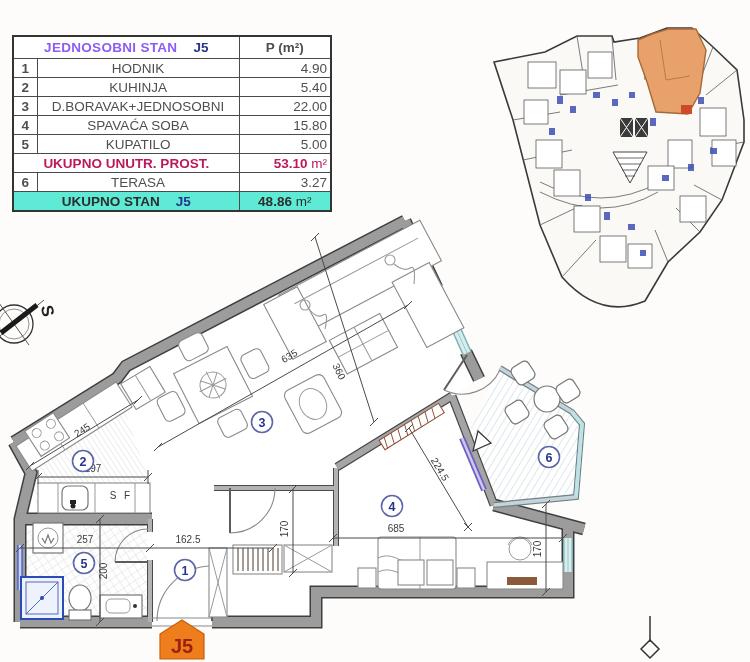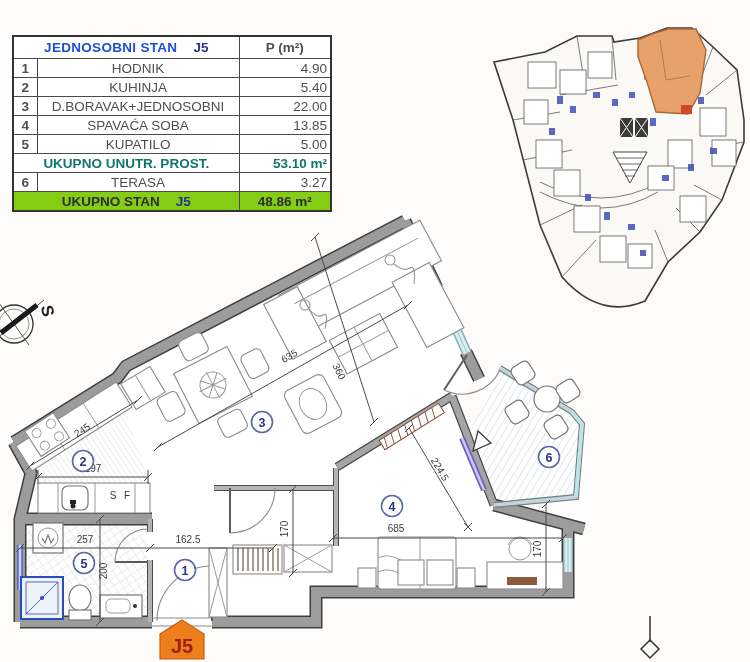--- a/index.html
+++ b/index.html
@@ -7,31 +7,31 @@
          font-family:"Liberation Sans", sans-serif;}
   .plan-svg{position:absolute;left:0;top:0;width:750px;height:662px;}
 
   
   .area-table{position:absolute;left:12px;top:35px;width:318px;border-collapse:collapse;
               background:#fff;table-layout:fixed;}
   .area-table td,.area-table th{border:1.3px solid #4a4a4a;padding:0 3px;height:18px;
               font-size:13.5px;color:#4f4f4f;white-space:nowrap;overflow:hidden;}
   .area-table th{height:21px;}
   .area-table{border:2px solid #343434;}
-  .hdr-title{font-weight:bold;color:#1d4ed8;letter-spacing:.3px;}
+  .hdr-title{font-weight:bold;color:#8b5cf6;letter-spacing:.3px;}
   .hdr-cell{text-align:center;}
   .j5{color:#27348b;font-weight:bold;margin-left:16px;}
   .p-hdr{color:#9a9a9a;text-align:center;font-weight:bold;margin-top:24px;}
   .num-cell{text-align:center;font-weight:bold;color:#333;}
   .name-cell{color:#555;text-align:center;}
   .area-cell{text-align:right;color:#3c3c3c;}
-  .bold-row td{font-weight:bold;color:#0f766e;}
+  .bold-row td{font-weight:bold;color:#be185d;}
   .sub-label{text-align:center;font-weight:bold;color:#2e2e2e;}
-  .total-row td{background:#84cc16;font-weight:bold;color:#2e2e2e;text-align:center;}
-  .unit{font-weight:bold;}
+  .total-row td{background:#5eead4;font-weight:bold;color:#2e2e2e;text-align:center;}
+  .unit{font-weight:normal;}
 
   
   .wd{stroke:#3f3f3f;stroke-width:13;fill:none;stroke-linecap:butt;}
   .wg{stroke:#9c9c9c;stroke-width:10;fill:none;stroke-linecap:butt;}
   .md{stroke:#454545;stroke-width:9;fill:none;}
   .mg{stroke:#a5a5a5;stroke-width:6.5;fill:none;}
   .td{stroke:#4a4a4a;stroke-width:6;fill:none;}
   .tg{stroke:#b3b3b3;stroke-width:4;fill:none;}
   .furn{fill:#ffffff;stroke:#8a8a8a;stroke-width:1.1;}
   .furn2{fill:none;stroke:#9a9a9a;stroke-width:1;}
@@ -472,21 +472,21 @@
       <td class="area-cell">5.40</td>
     </tr>
     <tr>
       <td class="num-cell">3</td>
       <td class="name-cell">D.BORAVAK+JEDNOSOBNI</td>
       <td class="area-cell">22.00</td>
     </tr>
     <tr>
       <td class="num-cell">4</td>
       <td class="name-cell">SPAVAĆA SOBA</td>
-      <td class="area-cell">13.85</td>
+      <td class="area-cell">15.80</td>
     </tr>
     <tr>
       <td class="num-cell">5</td>
       <td class="name-cell">KUPATILO</td>
       <td class="area-cell">5.00</td>
     </tr>
     <tr class="bold-row">
       <td colspan="2" class="sub-label">UKUPNO UNUTR. PROST.</td>
       <td class="area-cell"><span style="font-weight:bold">53.10</span> <span class="unit">m²</span></td>
     </tr>

